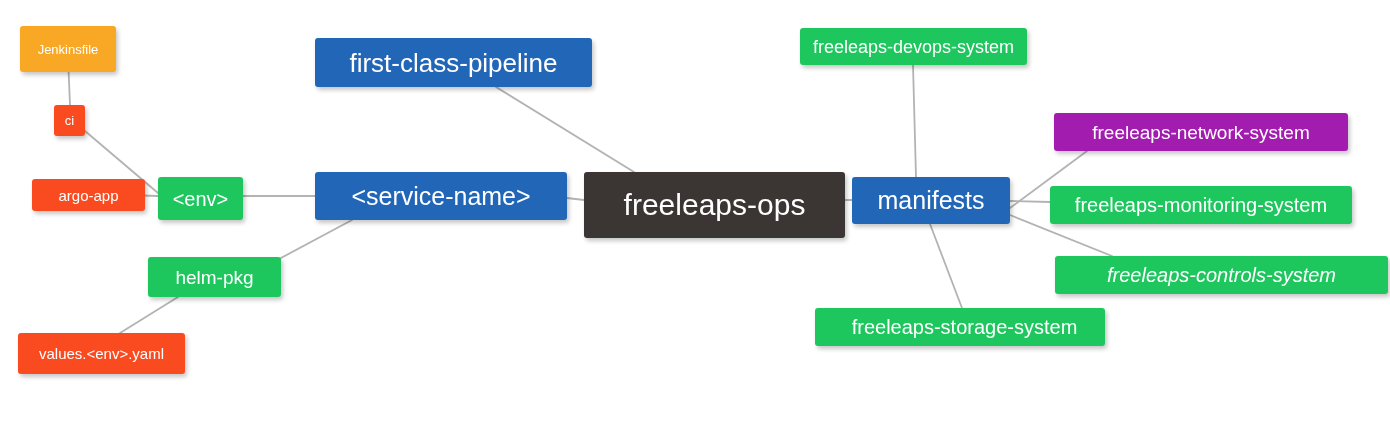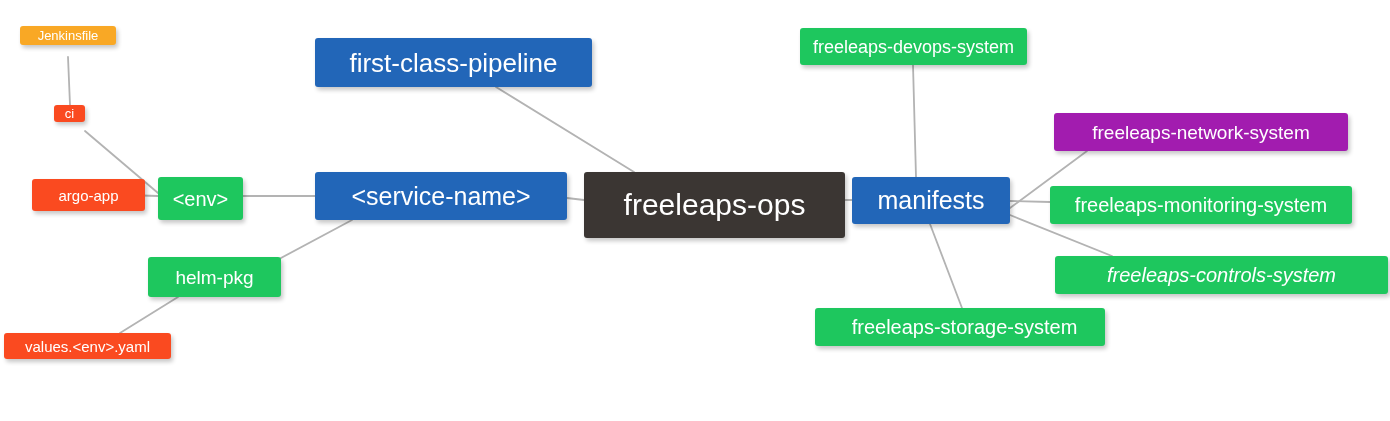--- a/index.html
+++ b/index.html
@@ -55,36 +55,36 @@
       <line x1="567" y1="198" x2="584" y2="200" stroke="#b3b3b3" stroke-width="1.8" stroke-linecap="round"></line>
       <line x1="496" y1="87" x2="634" y2="172" stroke="#b3b3b3" stroke-width="1.8" stroke-linecap="round"></line>
       <line x1="845" y1="200" x2="852" y2="200" stroke="#b3b3b3" stroke-width="1.8" stroke-linecap="round"></line>
       <line x1="916" y1="177" x2="913" y2="65" stroke="#b3b3b3" stroke-width="1.8" stroke-linecap="round"></line>
       <line x1="1010" y1="208" x2="1087" y2="151" stroke="#b3b3b3" stroke-width="1.8" stroke-linecap="round"></line>
       <line x1="1010" y1="201" x2="1050" y2="202" stroke="#b3b3b3" stroke-width="1.8" stroke-linecap="round"></line>
       <line x1="1010" y1="215" x2="1112" y2="256" stroke="#b3b3b3" stroke-width="1.8" stroke-linecap="round"></line>
       <line x1="930" y1="224" x2="962" y2="308" stroke="#b3b3b3" stroke-width="1.8" stroke-linecap="round"></line>
     </svg>
   <div id="node-layer">
-      <div class="node" style="left: 20px; top: 26px; width: 96px; height: 19px; background: rgb(249, 168, 37); font-size: 13px;">
+      <div class="node" style="left: 20px; top: 26px; width: 96px; height: 46px; background: rgb(249, 168, 37); font-size: 13px;">
         <span class="node-label">Jenkinsfile</span>
       </div>
-      <div class="node" style="left: 54px; top: 105px; width: 31px; height: 17px; background: rgb(250, 74, 32); font-size: 13px;">
+      <div class="node" style="left: 54px; top: 105px; width: 31px; height: 31px; background: rgb(250, 74, 32); font-size: 13px;">
         <span class="node-label">ci</span>
       </div>
       <div class="node" style="left: 32px; top: 179px; width: 113px; height: 32px; background: rgb(250, 74, 32); font-size: 15px;">
         <span class="node-label">argo-app</span>
       </div>
       <div class="node" style="left: 158px; top: 177px; width: 85px; height: 43px; background: rgb(30, 199, 94); font-size: 20px;">
         <span class="node-label">&lt;env&gt;</span>
       </div>
       <div class="node" style="left: 148px; top: 257px; width: 133px; height: 40px; background: rgb(30, 199, 94); font-size: 19px;">
         <span class="node-label">helm-pkg</span>
       </div>
-      <div class="node" style="left: 4px; top: 333px; width: 167px; height: 26px; background: rgb(250, 74, 32); font-size: 15px; align-items: center;">
+      <div class="node" style="left: 18px; top: 333px; width: 167px; height: 41px; background: rgb(250, 74, 32); font-size: 15px; align-items: center;">
         <span class="node-label">values.&lt;env&gt;.yaml</span>
       </div>
       <div class="node" style="left: 315px; top: 38px; width: 277px; height: 49px; background: rgb(34, 102, 184); font-size: 26px; text-align: right;">
         <span class="node-label">first-class-pipeline</span>
       </div>
       <div class="node" style="left: 315px; top: 172px; width: 252px; height: 48px; background: rgb(34, 102, 184); font-size: 25px;">
         <span class="node-label">&lt;service-name&gt;</span>
       </div>
       <div class="node" style="left: 584px; top: 172px; width: 261px; height: 66px; background: rgb(59, 54, 51); font-size: 30px;">
         <span class="node-label">freeleaps-ops</span>

